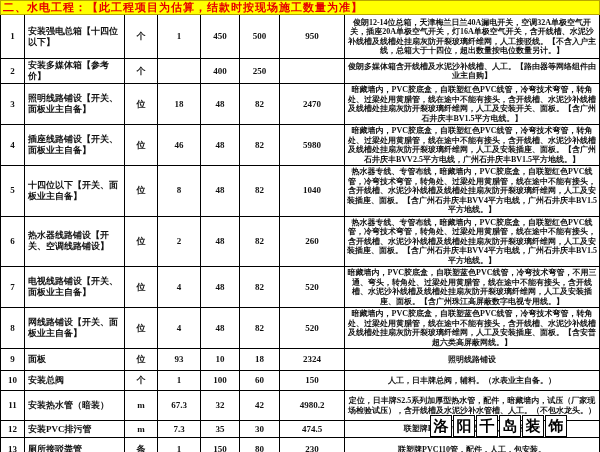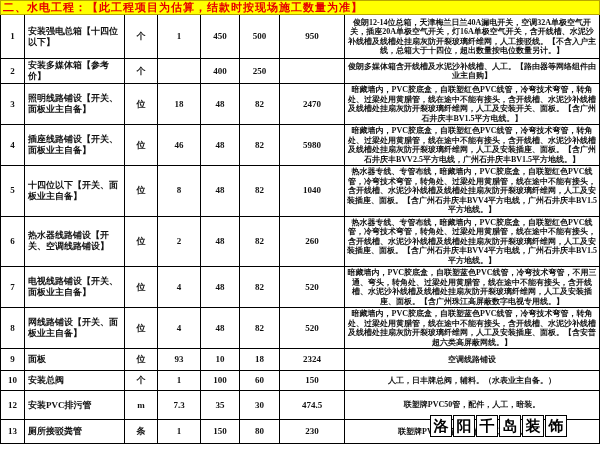--- a/index.html
+++ b/index.html
@@ -119,33 +119,43 @@
     <td class="c-remark">暗藏墙内，PVC胶底盒，自联塑蓝色PVC线管，冷弯技术弯管，转角处、过梁处用黄腊管，线在途中不能有接头，含开线槽、水泥沙补线槽及线槽处挂扇灰防开裂玻璃纤维网，人工及安装插座、面板。【含安普超六类高屏蔽网线。】</td>
   </tr>
         <tr style="height: 22px;">
     <td class="c-num">9</td>
     <td class="c-name">面板</td>
     <td class="c-unit">位</td>
     <td class="c-qty">93</td>
     <td class="c-p1">10</td>
     <td class="c-p2">18</td>
     <td class="c-total">2324</td>
-    <td class="c-remark">空调线路铺设</td>
+    <td class="c-remark">照明线路铺设</td>
   </tr>
         <tr style="height: 20px;">
     <td class="c-num">10</td>
     <td class="c-name">安装总阀</td>
     <td class="c-unit">个</td>
     <td class="c-qty">1</td>
     <td class="c-p1">100</td>
     <td class="c-p2">60</td>
     <td class="c-total">150</td>
     <td class="c-remark">人工，日丰牌总阀，辅料。（水表业主自备。）</td>
   </tr>
-        <tr style="height: 29px;">
+        <tr style="height: 30px;">
+    <td class="c-num">11</td>
+    <td class="c-name">安装热水管（暗装）</td>
+    <td class="c-unit">m</td>
+    <td class="c-qty">67.3</td>
+    <td class="c-p1">32</td>
+    <td class="c-p2">42</td>
+    <td class="c-total">4980.2</td>
+    <td class="c-remark">定位，日丰牌S2.5系列加厚型热水管，配件，暗藏墙内，试压（厂家现场检验试压），含开线槽及水泥沙补水管槽、人工。（不包水龙头。）</td>
+  </tr>
+        <tr style="height: 17px;">
     <td class="c-num">12</td>
     <td class="c-name">安装PVC排污管</td>
     <td class="c-unit">m</td>
     <td class="c-qty">7.3</td>
     <td class="c-p1">35</td>
     <td class="c-p2">30</td>
     <td class="c-total">474.5</td>
     <td class="c-remark">联塑牌PVC50管，配件，人工，暗装。</td>
   </tr>
         <tr style="height: 24px;">

